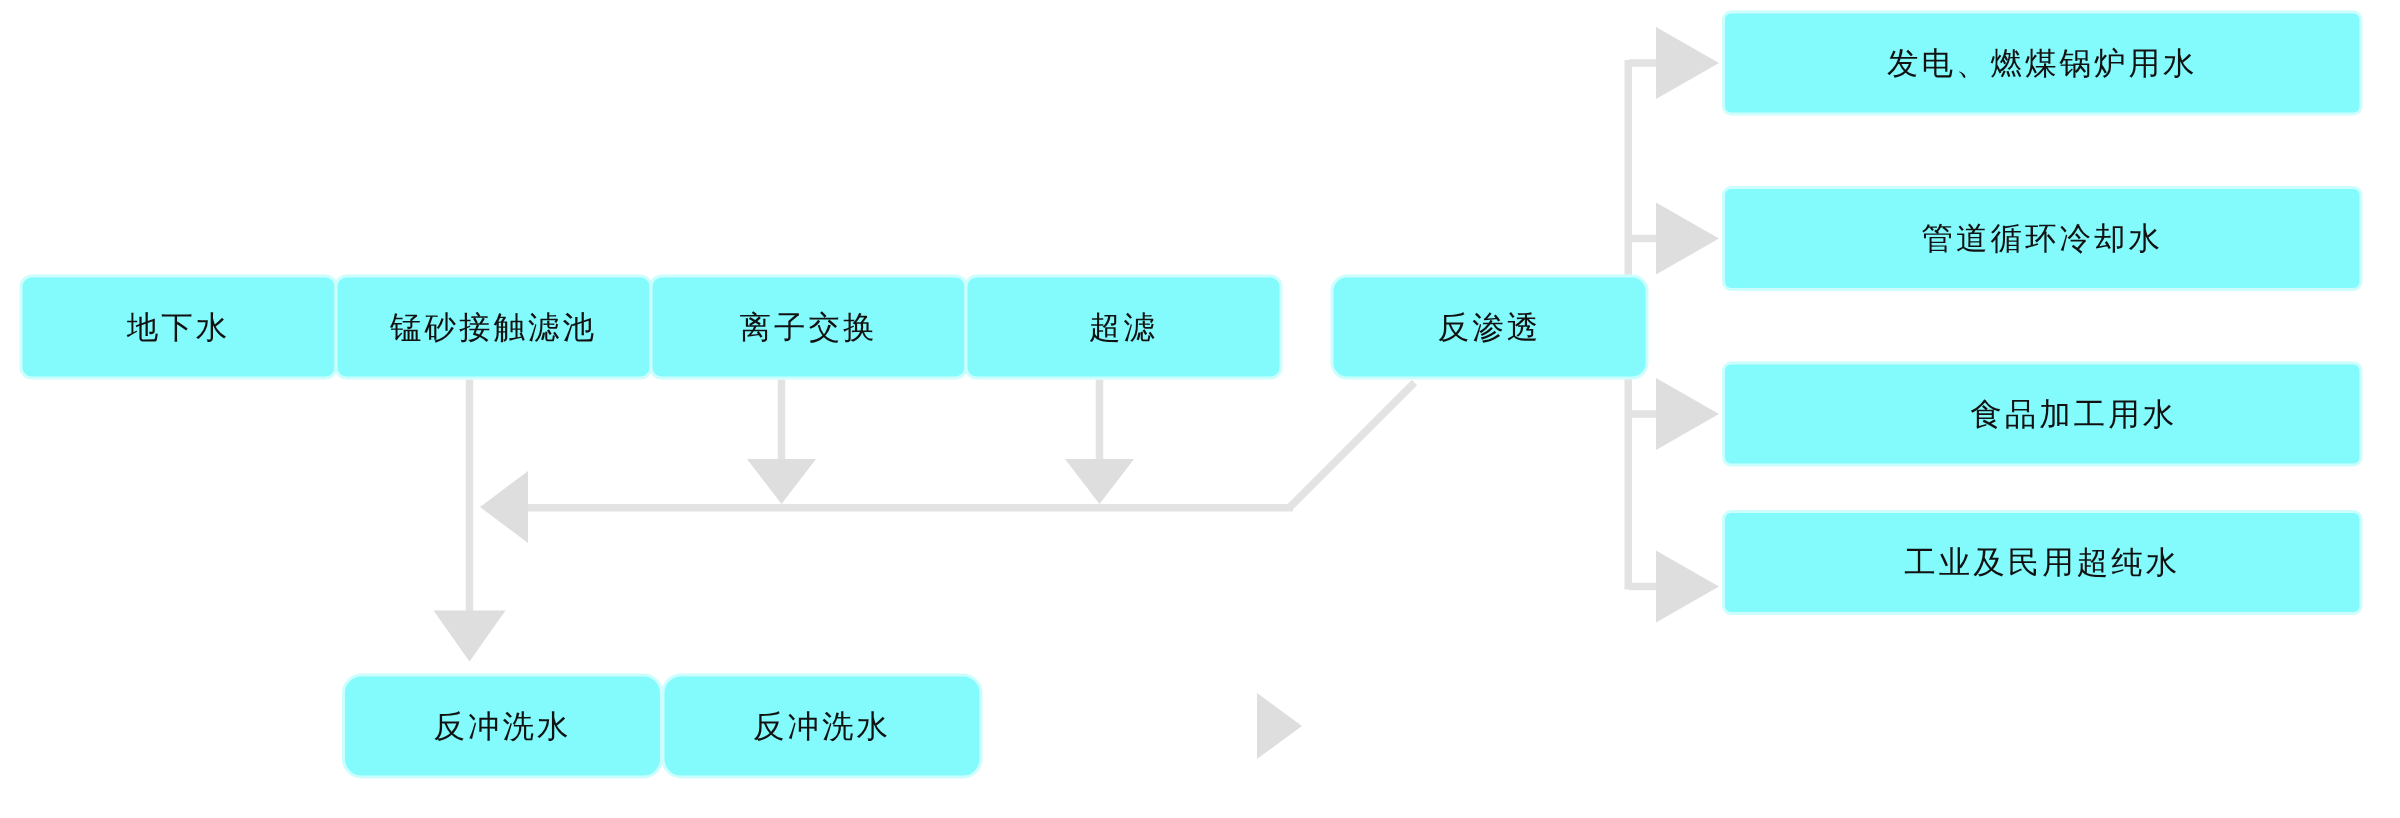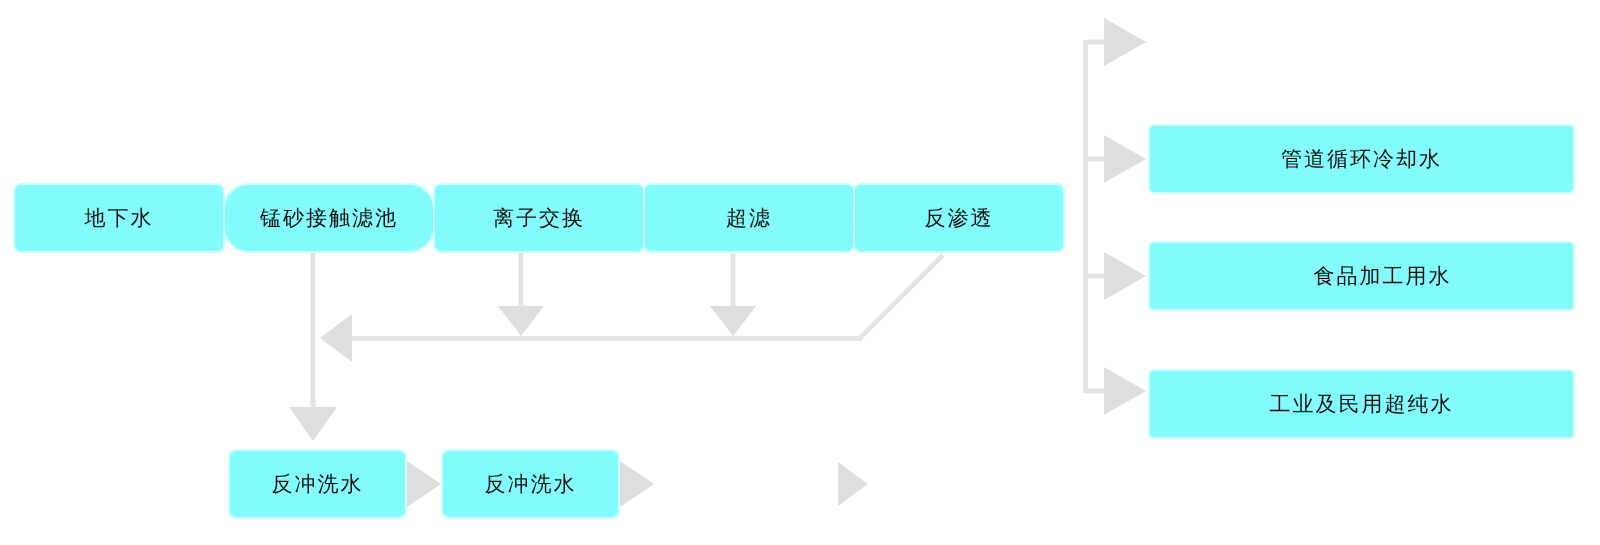--- a/index.html
+++ b/index.html
@@ -22,32 +22,32 @@
     align-items: center;
     justify-content: center;
     font-size: 21px;
     color: #111111;
     letter-spacing: 2px;
     white-space: nowrap;
   }
   
   .n-main { top: 183px; width: 212px; }
   .n1 { left: 13px; }
-  .n2 { left: 223px; border-radius: 26px; }
+  .n2 { left: 223px; }
   .n3 { left: 433px; font-family: Liberation Mono, monospace; }
   .n4 { left: 643px; align-items: center; }
-  .n5 { left: 853px; }
+  .n5 { left: 887px; border-radius: 11px; }
   
   .n-out { left: 1148px; width: 427px; border-radius: 6px; }
   .o1 { top: 7px; }
   .o2 { top: 124px; align-items: center; }
   .o3 { top: 241px; padding-left: 42px; }
-  .o4 { top: 369px; }
+  .o4 { top: 340px; }
   
-  .n-waste { top: 449px; width: 179px; }
+  .n-waste { top: 449px; width: 214px; border-radius: 13px; }
   .w1 { left: 228px; }
   .w2 { left: 441px; }
   .w3 { left: 654px; }
   .connector-layer {
     position: absolute;
     left: 0; top: 0;
     pointer-events: none;
   }
 </style>
 </head>
@@ -104,20 +104,23 @@
   <div class="node n-main n3">
     <span>离子交换</span>
   </div>
   <div class="node n-main n4">
     <span>超滤</span>
   </div>
   <div class="node n-main n5">
     <span>反渗透</span>
   </div>
 
+  <div class="node n-out o1">
+    <span>发电、燃煤锅炉用水</span>
+  </div>
   <div class="node n-out o2">
     <span>管道循环冷却水</span>
   </div>
   <div class="node n-out o3">
     <span>食品加工用水</span>
   </div>
   <div class="node n-out o4">
     <span>工业及民用超纯水</span>
   </div>
 

